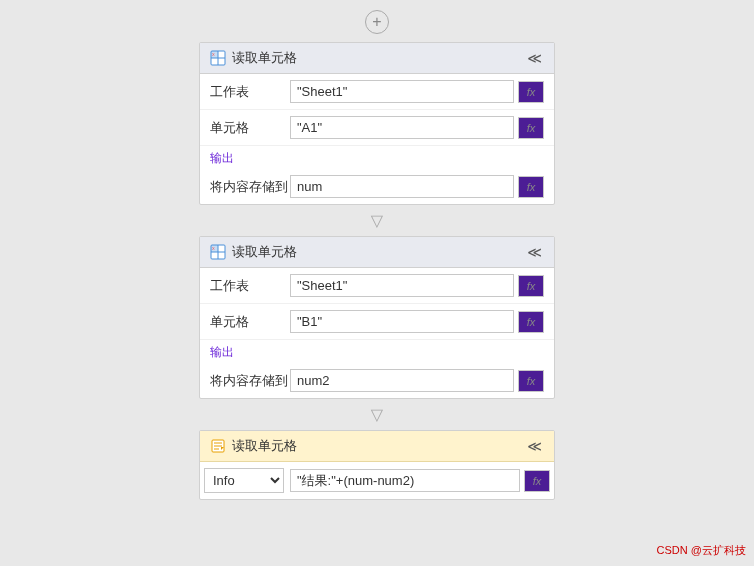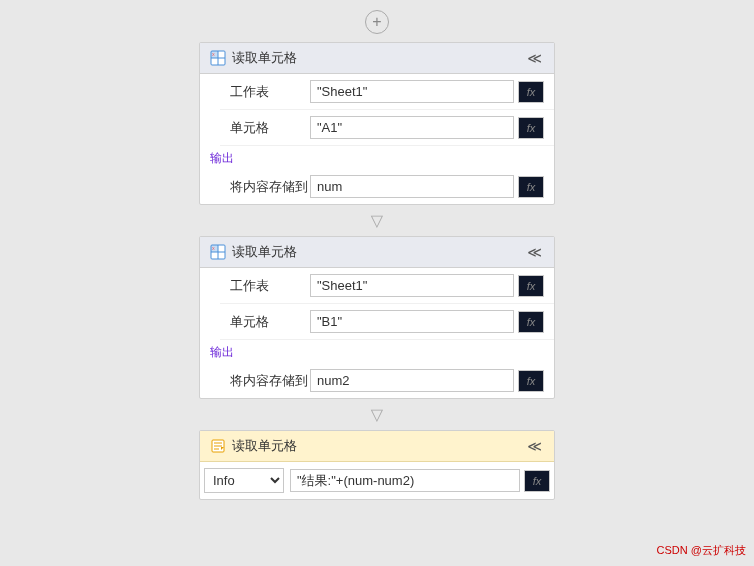--- a/index.html
+++ b/index.html
@@ -88,21 +88,20 @@
 
     .block-body {
       padding: 0;
     }
 
     .field-row {
       display: flex;
       align-items: center;
       padding: 6px 10px;
       border-bottom: 1px solid #f0f0f0;
-      margin-left: 20px;
     }
 
     .field-row:last-child {
       border-bottom: none;
     }
 
     .field-label {
       width: 80px;
       color: #333;
       font-size: 13px;
@@ -123,21 +122,21 @@
       font-size: 13px;
       color: #333;
       background: #fff;
       outline: none;
     }
 
     .fx-btn {
       width: 26px;
       height: 22px;
       border: 1px solid #c8c8c8;
-      background: #0f172a;
+      background: #4c1d95;
       color: #888;
       font-size: 11px;
       cursor: pointer;
       display: flex;
       align-items: center;
       justify-content: center;
       font-style: italic;
     }
 
     .section-label {

